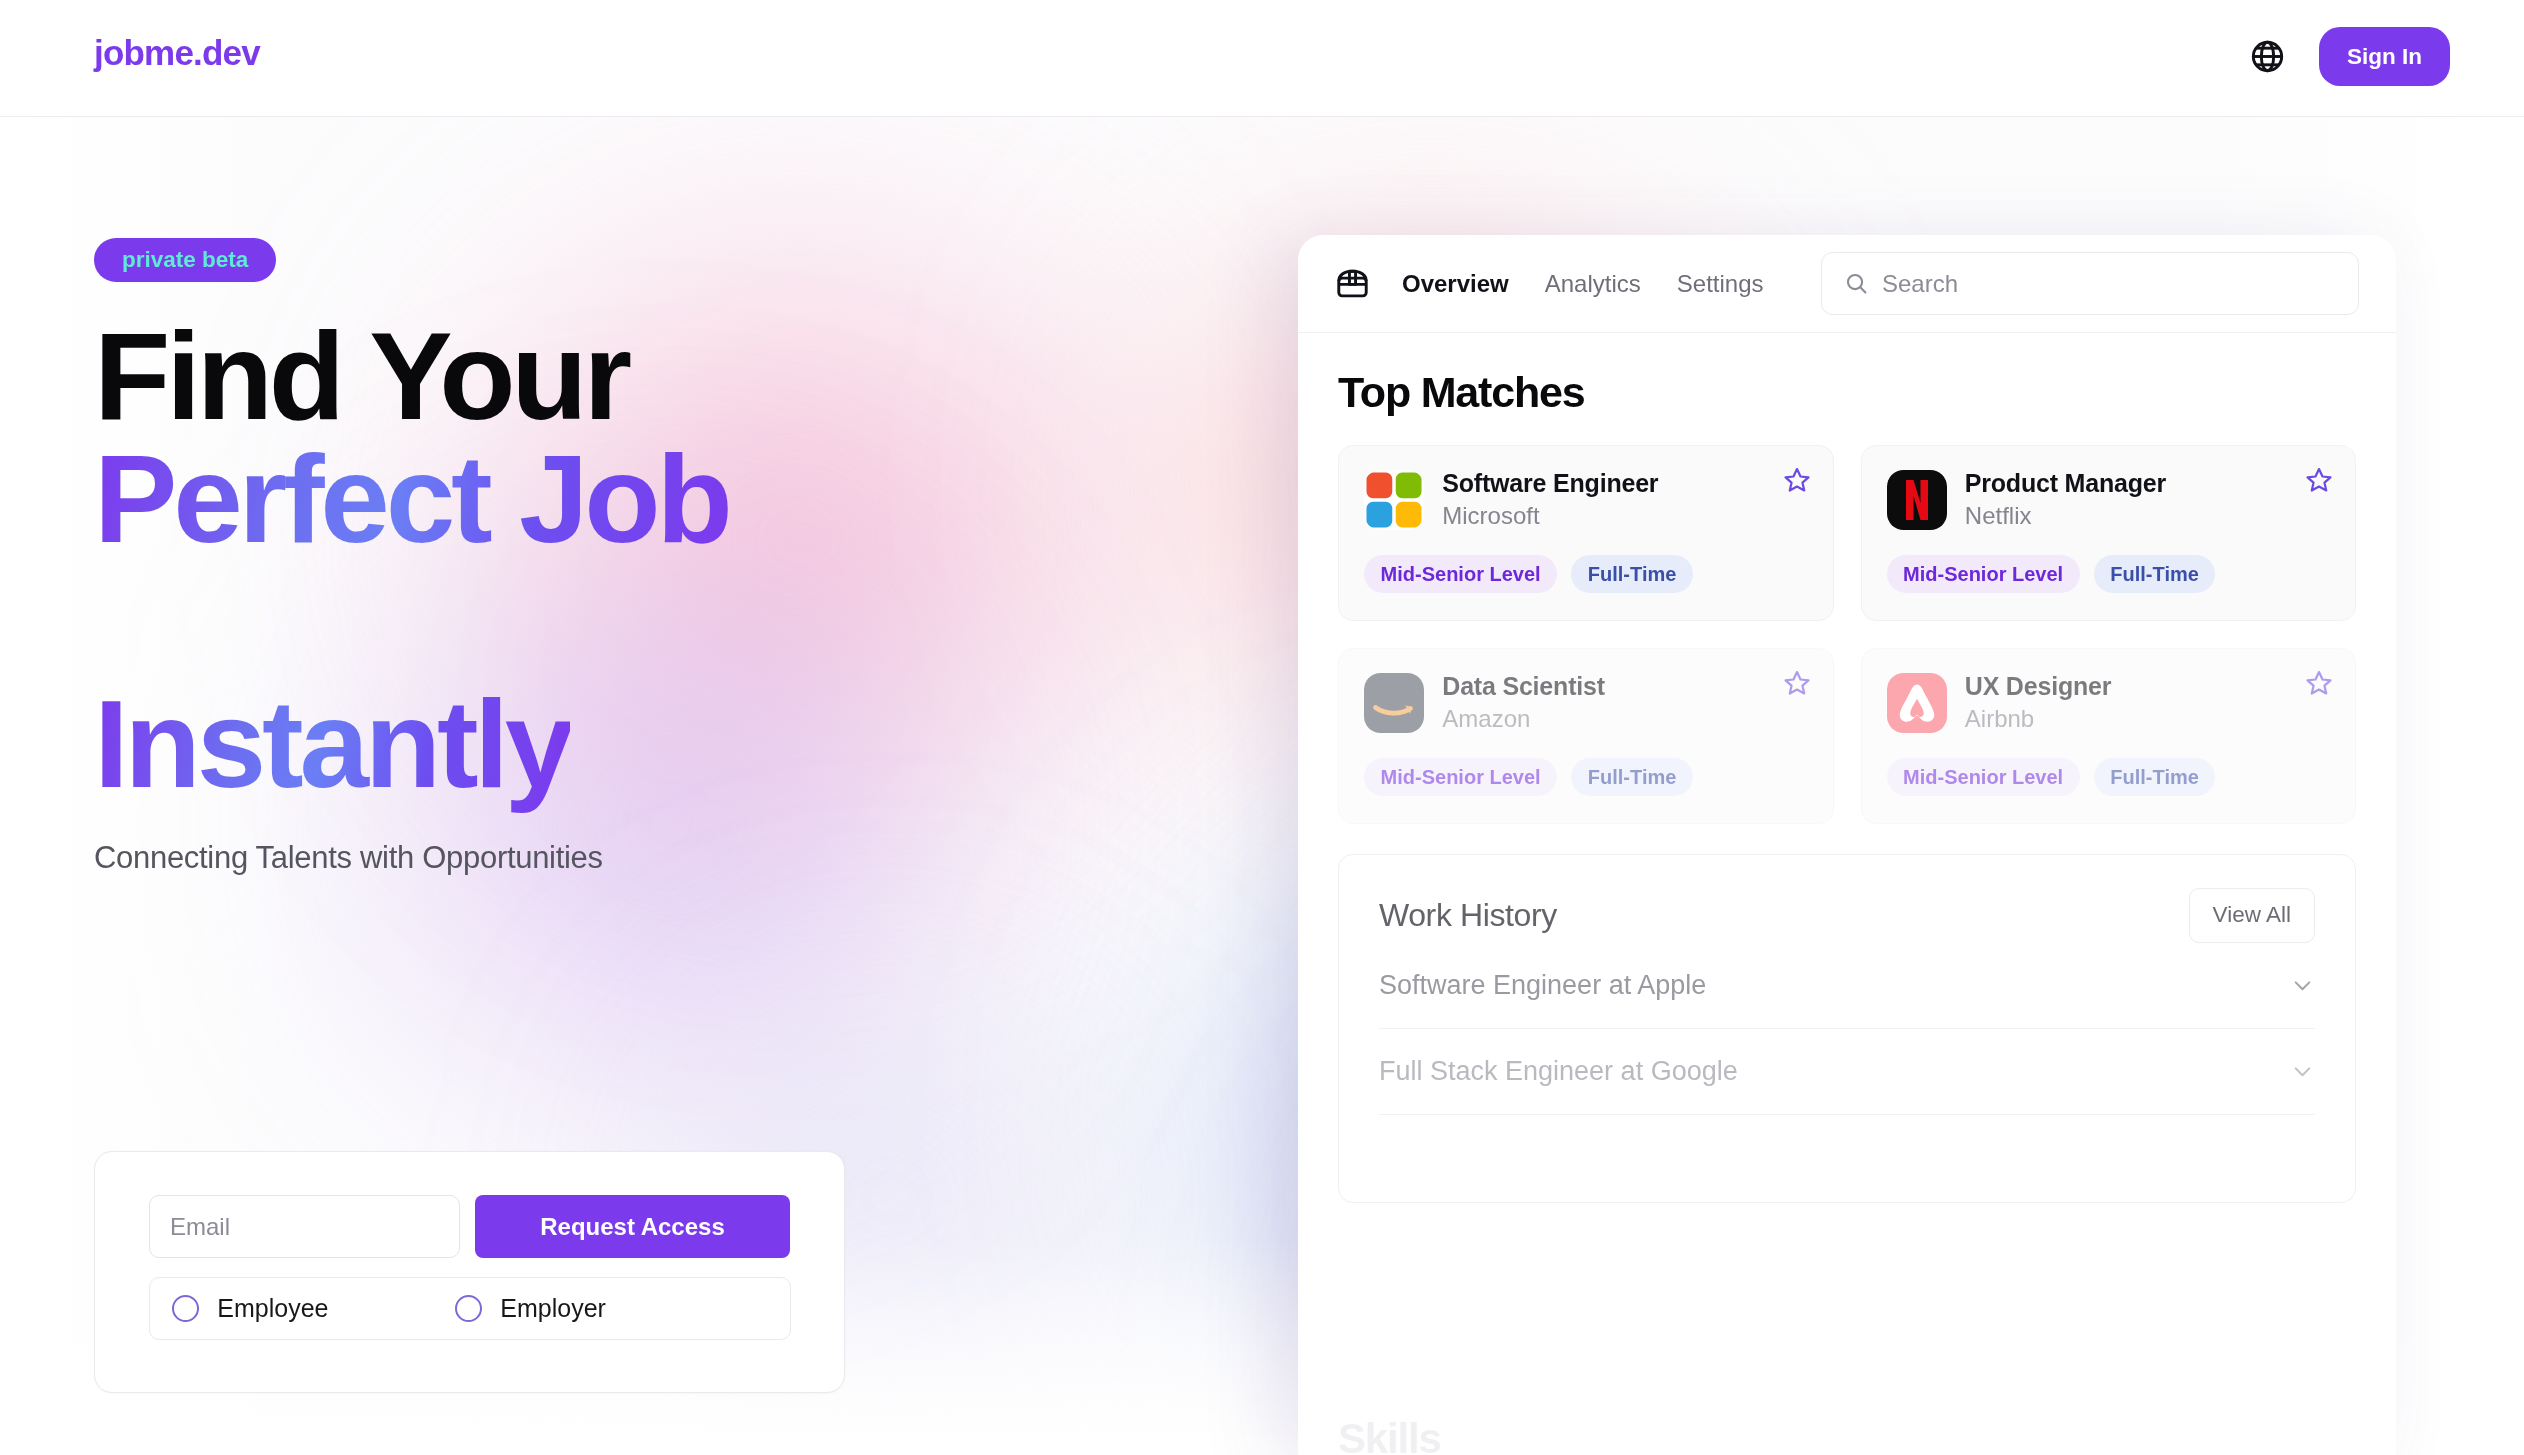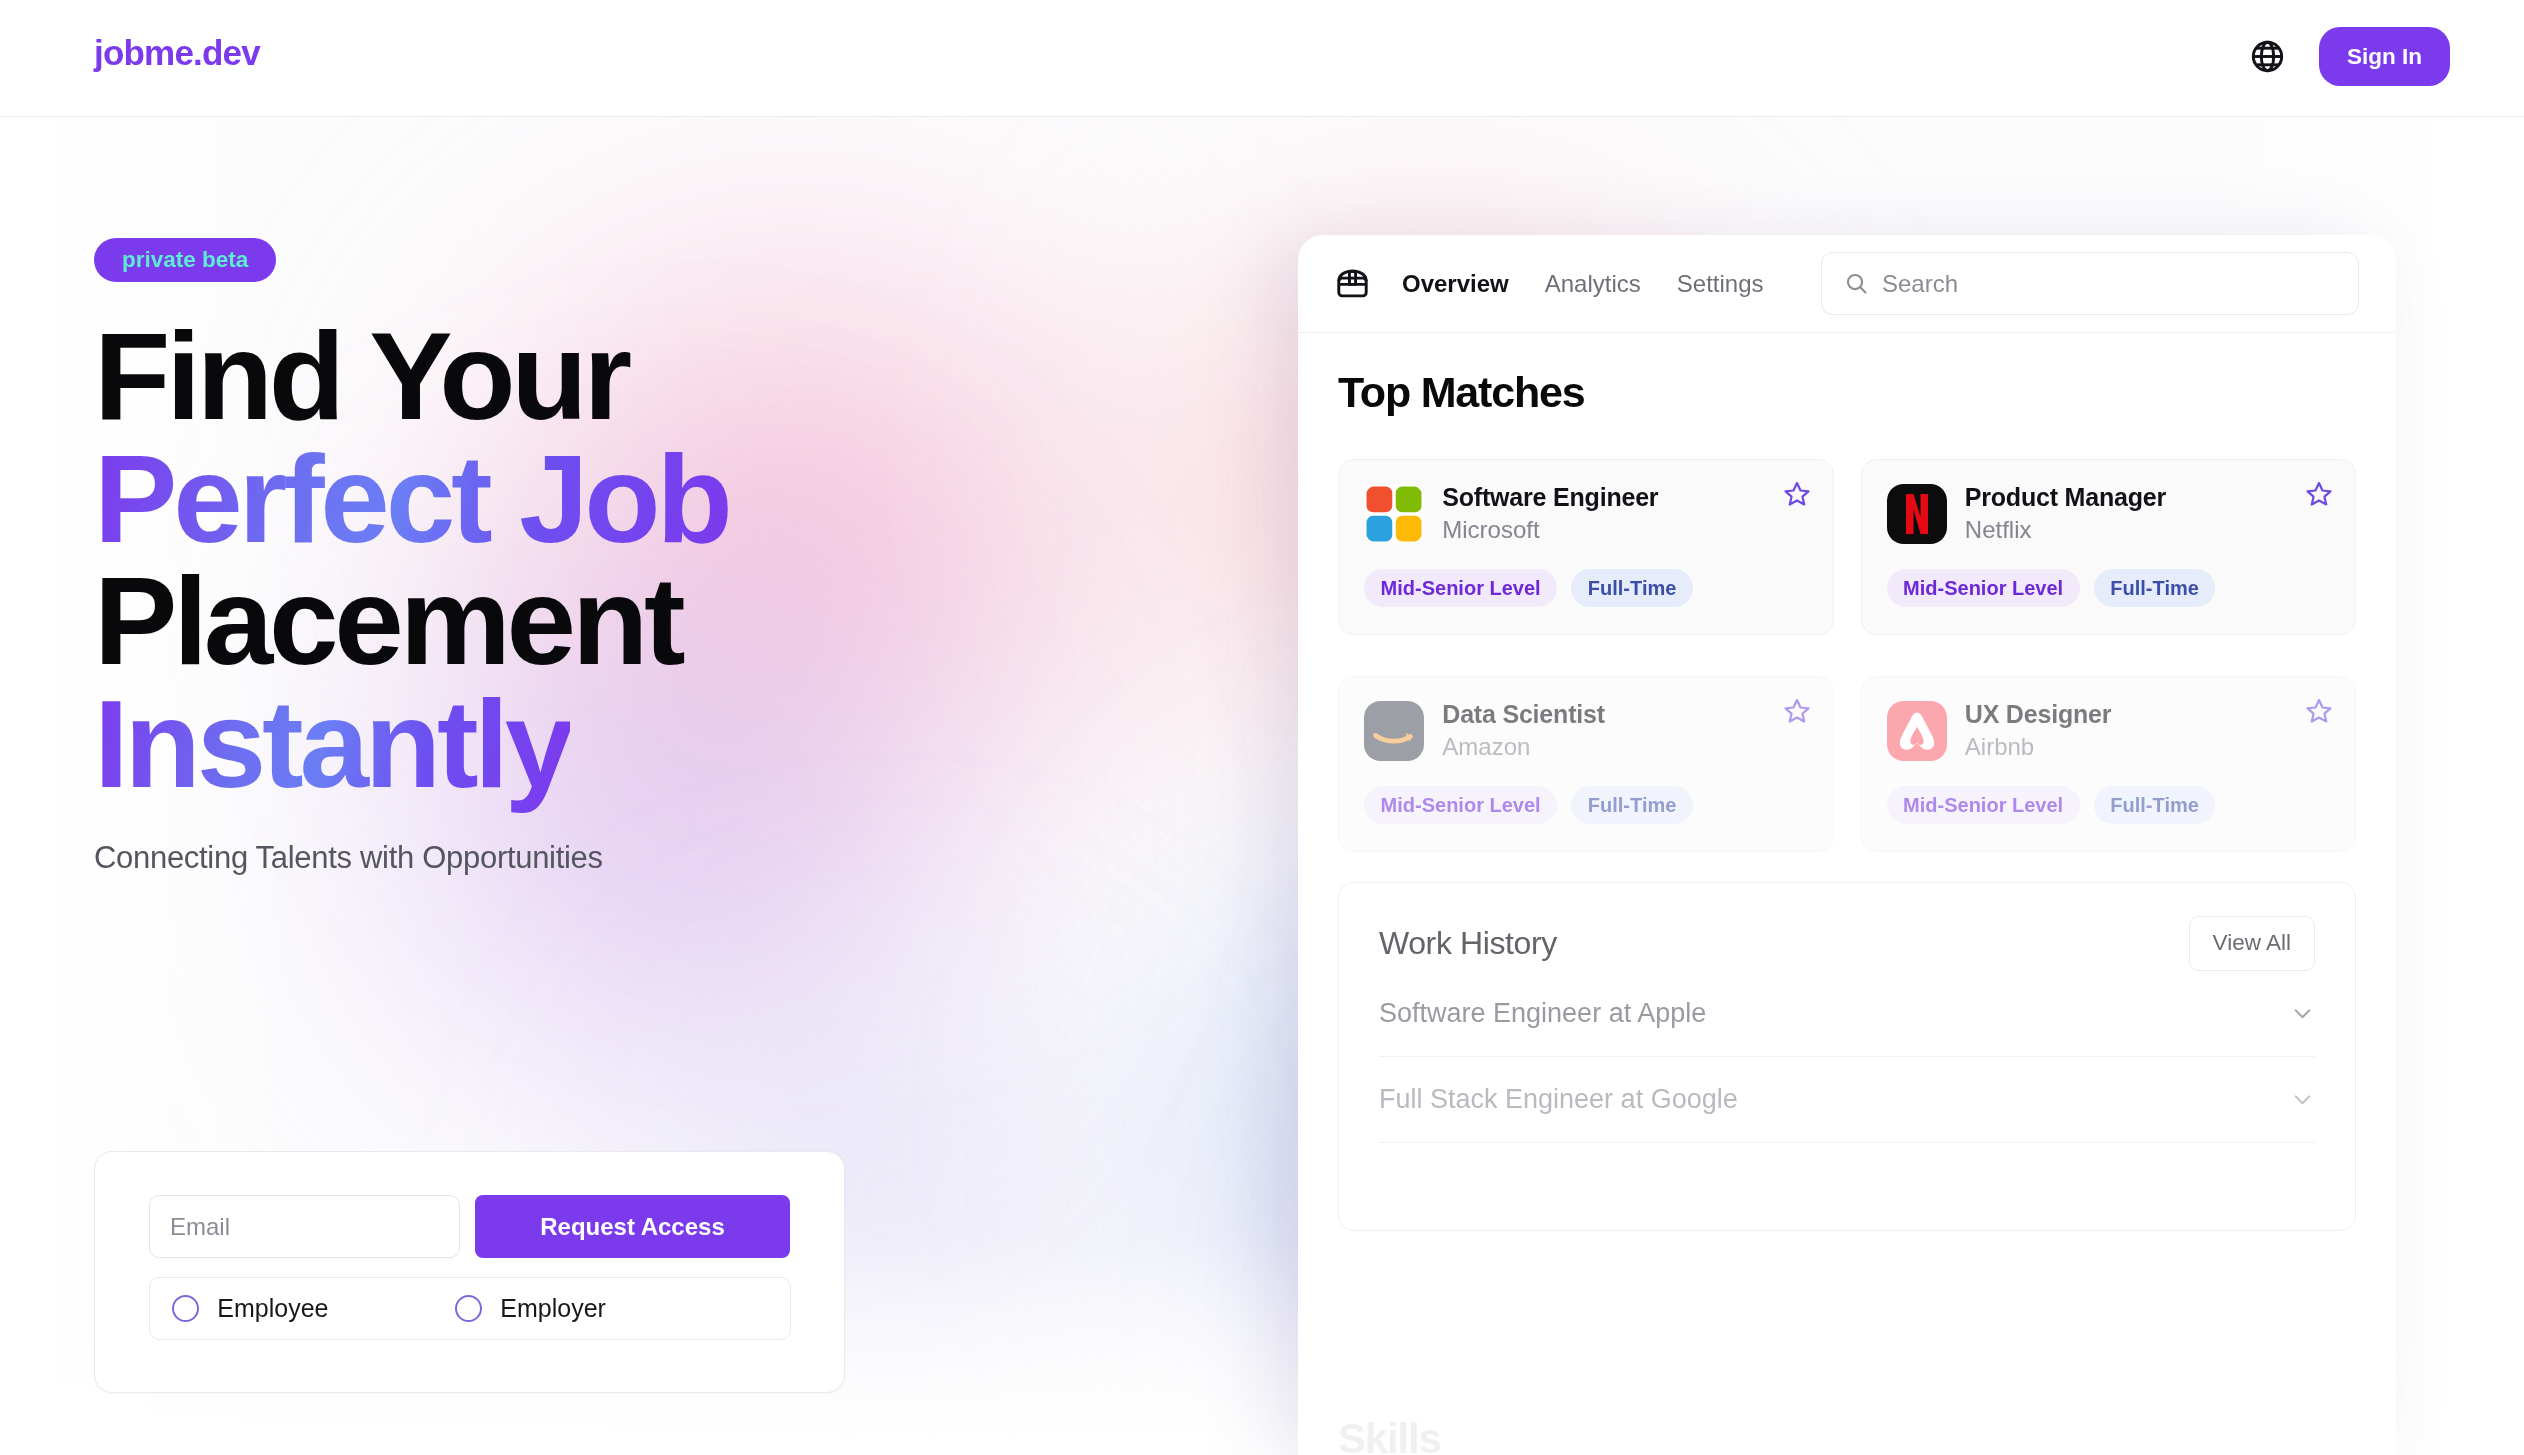--- a/index.html
+++ b/index.html
@@ -157,21 +157,20 @@
   .section-title{
     font-size:43px; font-weight:bold; color:#09090b; letter-spacing:-1.2px;
     margin-bottom:28px;
   }
 
   .cards-grid{ display:grid; grid-template-columns:1fr 1fr; gap:27px; }
   .job-card{
     background:#fafafb; border:0.8px solid #f1f1f4; border-radius:15px;
     padding:23px 25px 22px 25px; position:relative; height:176px;
     cursor:pointer;
-    margin-top:14px;
   }
   .job-card.dim{ opacity:0.55; }
   .job-head{ display:flex; align-items:center; gap:18.3px; }
   .logo{
     width:60px; height:60px; border-radius:16.6px; flex:none;
     display:flex; align-items:center; justify-content:center; overflow:hidden;
   }
   .job-title{ font-size:25px; font-weight:bold; color:#111118; letter-spacing:-0.2px; }
   .job-company{ font-size:24px; color:#85858f; margin-top:4.2px; }
   .star-btn{
@@ -239,21 +238,21 @@
     </svg>
     <button class="signin-btn">Sign In</button>
   </div>
 </div>
 
 <div class="hero">
   <div class="beta-pill">private beta</div>
   <h1 class="headline">
     <span>Find Your</span><br>
     <span class="grad">Perfect Job</span><br>
-    <span>Placement</span><br>
+    <br>
     <span class="grad">Instantly</span>
   </h1>
   <div class="subheadline">Connecting Talents with Opportunities</div>
 </div>
 
 <div class="signup-card">
   <div class="signup-row">
     <input class="email-input" type="text" placeholder="Email" style="">
     <button class="request-btn">Request Access</button>
   </div>

